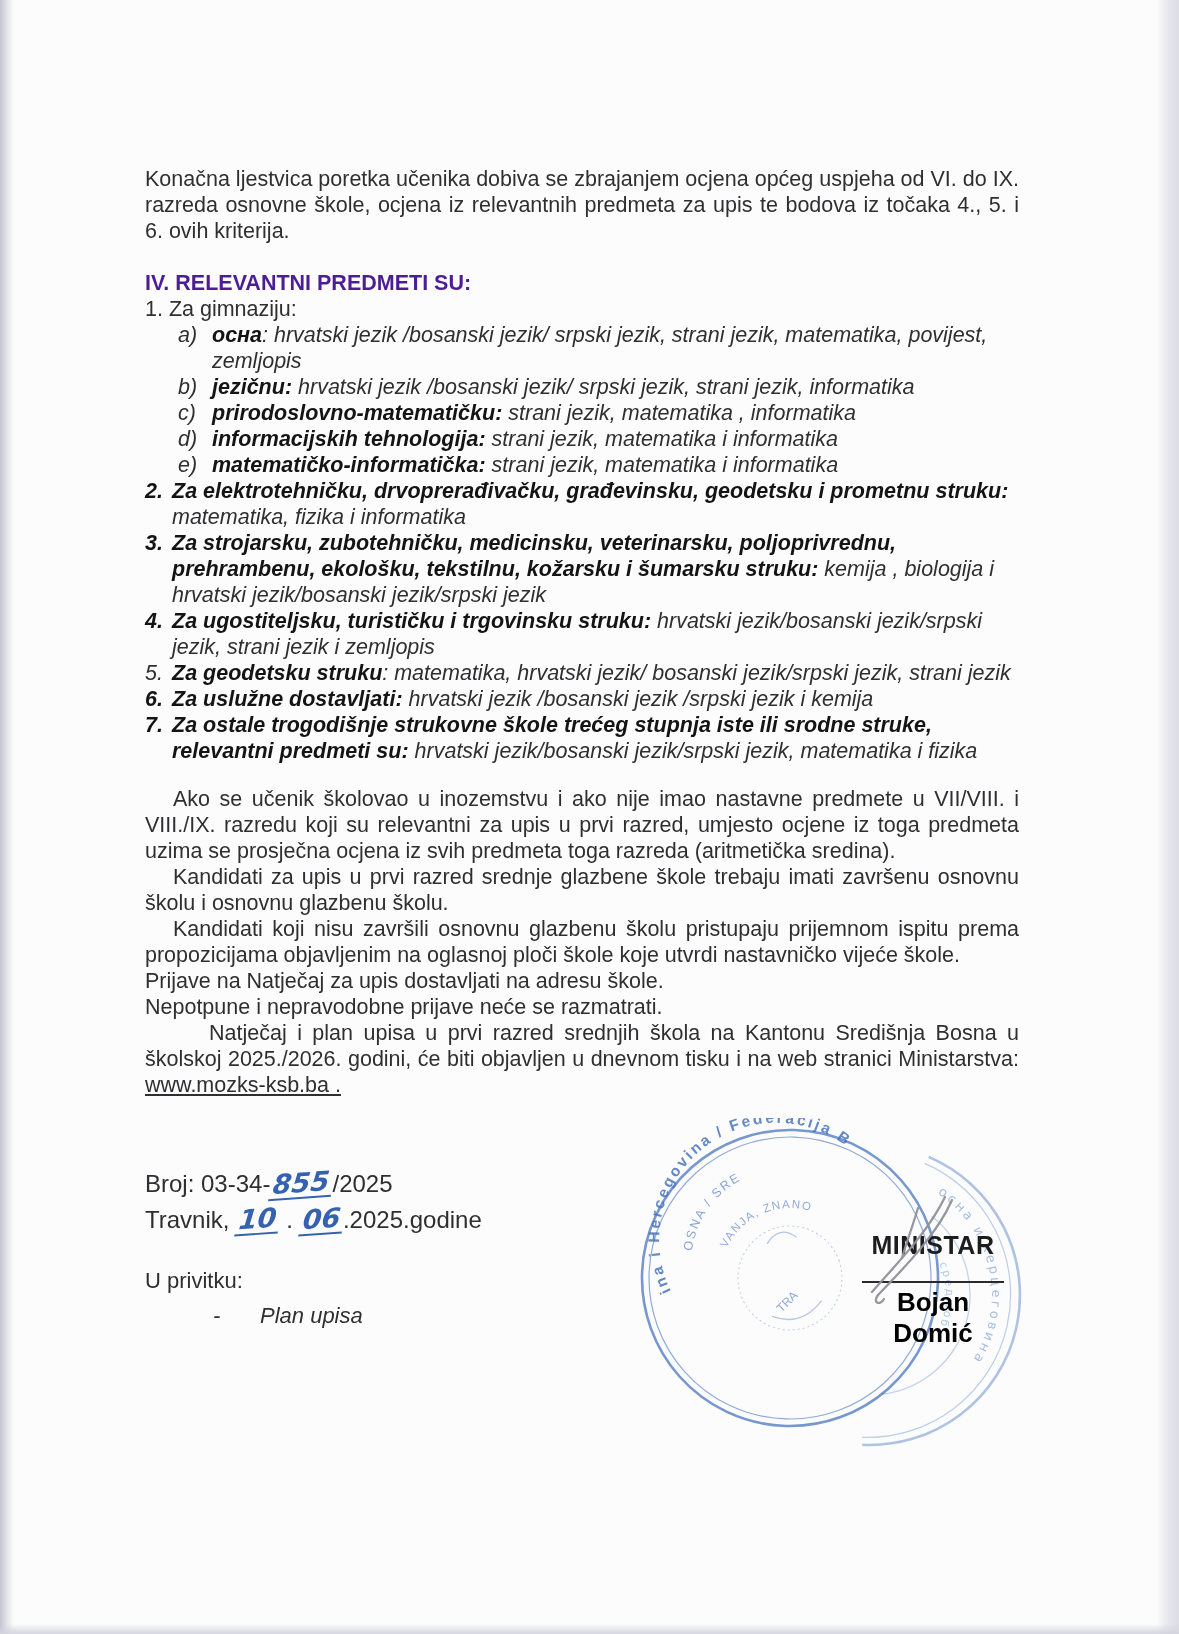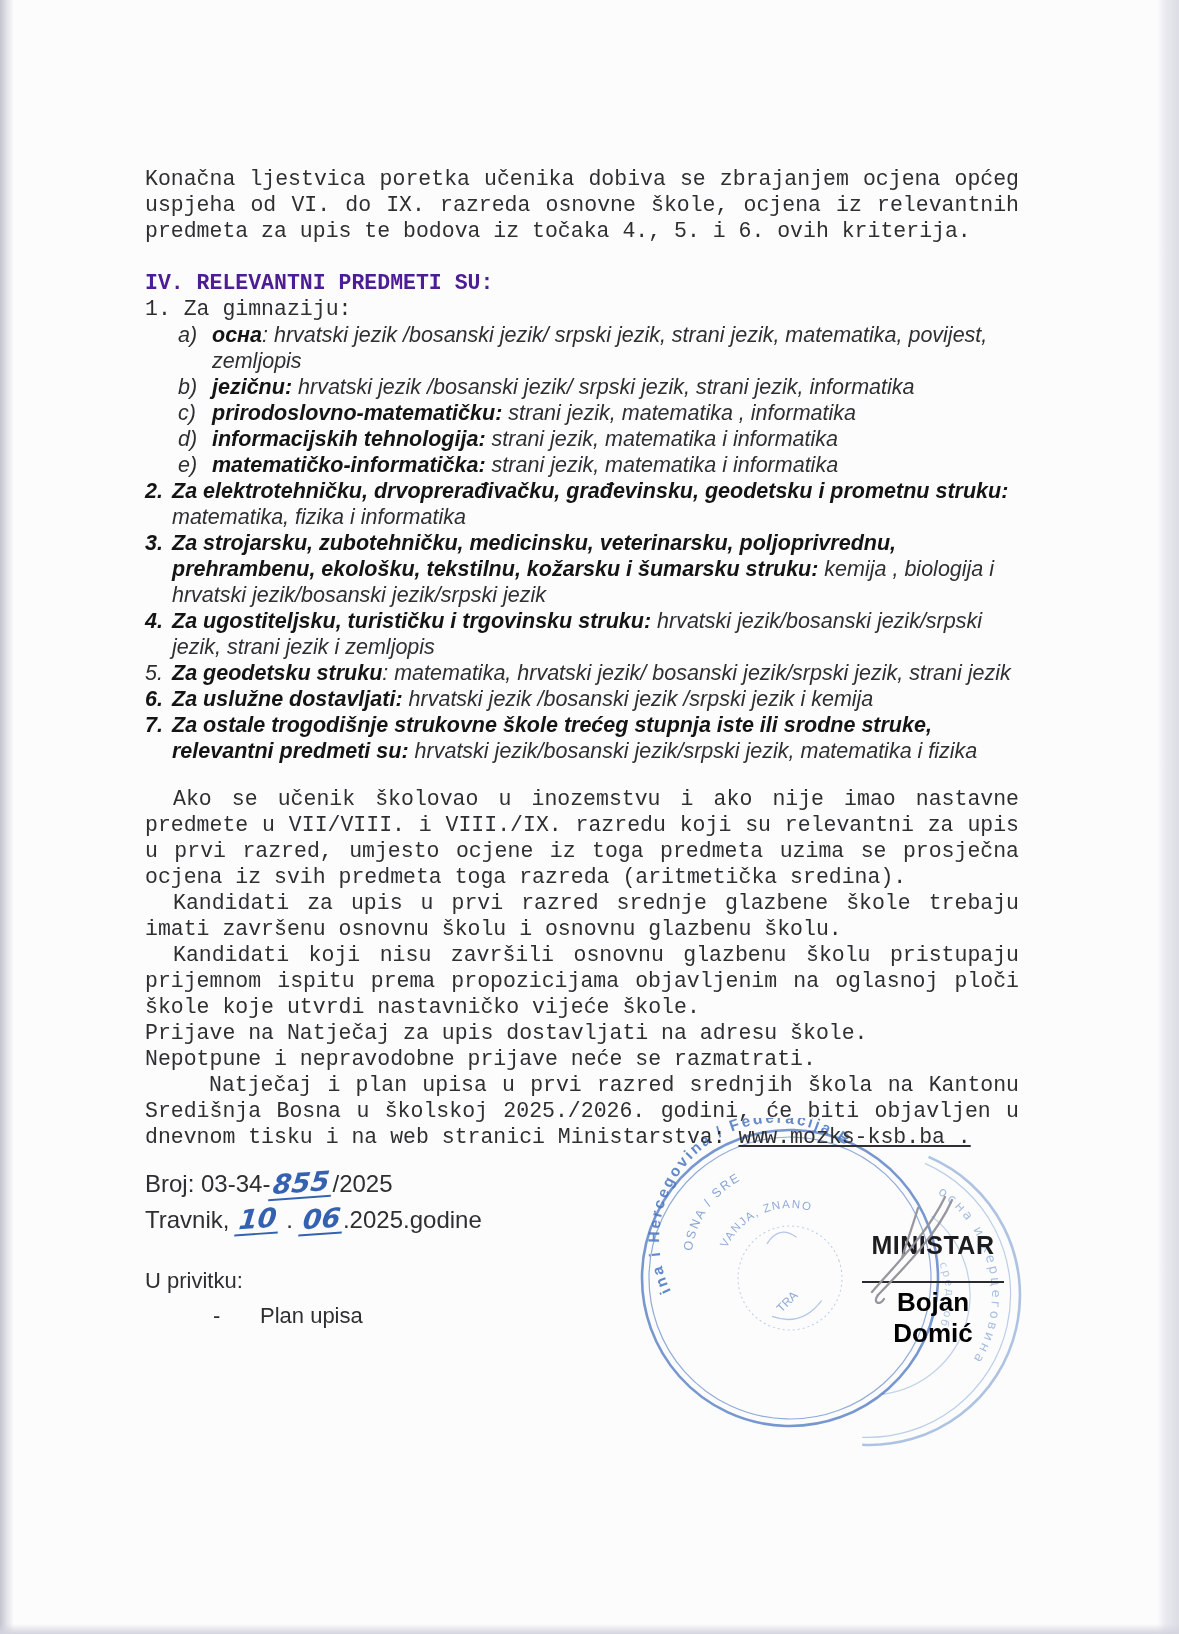--- a/index.html
+++ b/index.html
@@ -14,21 +14,21 @@
     background:linear-gradient(to right,#c3c4ce,#e6e6ec 55%,rgba(255,255,255,0));z-index:6;}
   .edge-right{position:absolute;right:0;top:0;bottom:0;width:22px;
     background:linear-gradient(to left,#dcdde4,#e9e9ef 60%,rgba(255,255,255,0));z-index:6;}
   .edge-bottom{position:absolute;left:0;right:0;bottom:0;height:10px;
     background:linear-gradient(to top,#d3d4dd,rgba(255,255,255,0));z-index:6;}
 
   .textcol{
     position:absolute;left:145px;top:166px;width:874px;
     font-size:21.5px;line-height:26px;z-index:2;
   }
-  .textcol p{margin:0;text-align:justify;font-family:Liberation Mono, monospace;}
+  .textcol p{margin:0;text-align:justify;}
   p.no-just{text-align:left;}
   .gap-lg{margin-top:26px !important;}
   .gap-md{margin-top:22px !important;}
   .ind{text-indent:28px;}
   .ind-lg{text-indent:64px;}
   .hd{font-weight:bold;color:#4c1d95;}
   .b{font-weight:bold;color:#141414;}
   .u{text-decoration:underline;}
 
   ul.gym{list-style:none;margin:0;padding:0;font-style:italic;}
@@ -48,21 +48,21 @@
     font-family:"DejaVu Sans",sans-serif;
     transform:skewX(-10deg) rotate(-4deg);
     border-bottom:2.5px solid #3462b0;
     padding:0 3px;line-height:1.05;font-size:1.12em;
   }
   .minister{position:absolute;left:856px;top:1231px;width:154px;text-align:center;z-index:4;}
   .m-title{font-size:25px;font-weight:bold;color:#1d1d1f;letter-spacing:.5px;}
   .m-line{margin:21px auto 4px auto;width:142px;border-top:2.5px solid #2a2a2c;}
   .m-name{font-size:26px;font-weight:bold;color:#000000;}
   .privitak{position:absolute;left:145px;top:1268px;font-size:22px;line-height:26px;z-index:2;}
-  .attach-item{margin-top:9px;}
+  .attach-item{margin-top:9px;font-style:italic;}
   .attach-item .dash{display:inline-block;margin-left:68px;width:47px;}
 
   .stamp{position:absolute;z-index:1;mix-blend-mode:multiply;}
   .stamp-main{left:630px;top:1118px;}
   .stamp-right{left:700px;top:1125px;}
   .signature{position:absolute;left:0;top:0;z-index:5;pointer-events:none;}
 </style>
 </head>
 <body>
 

